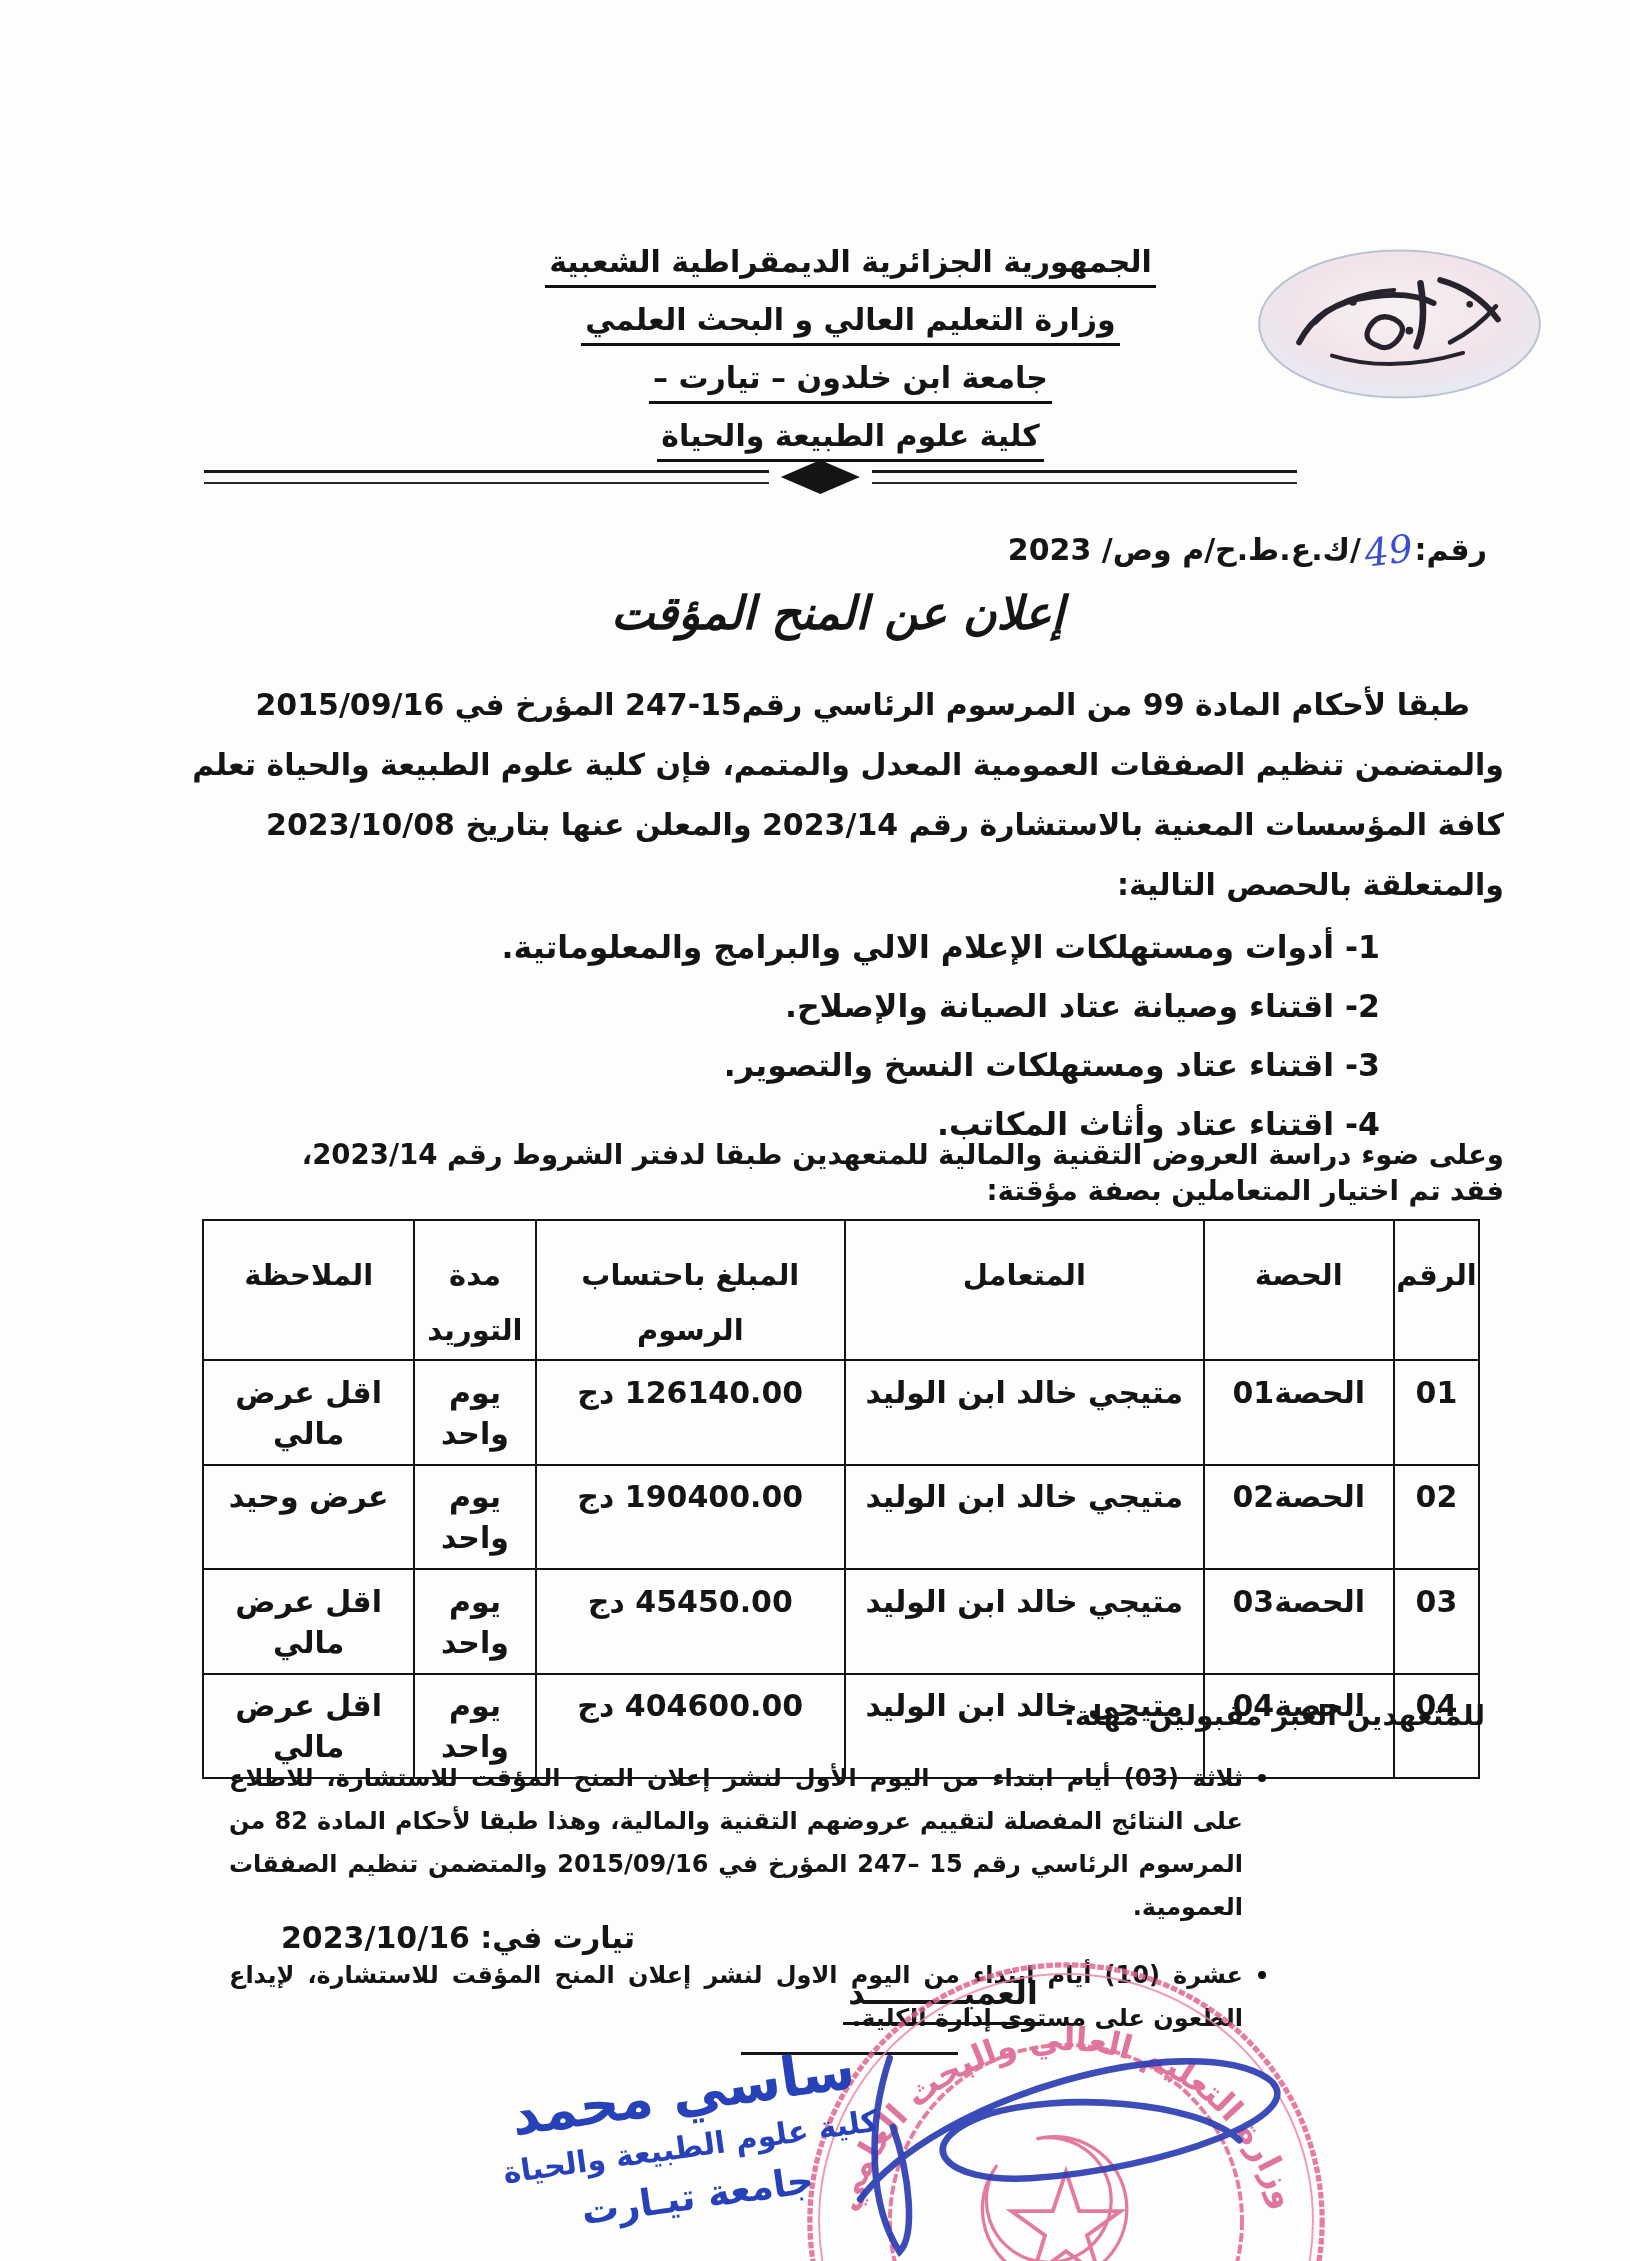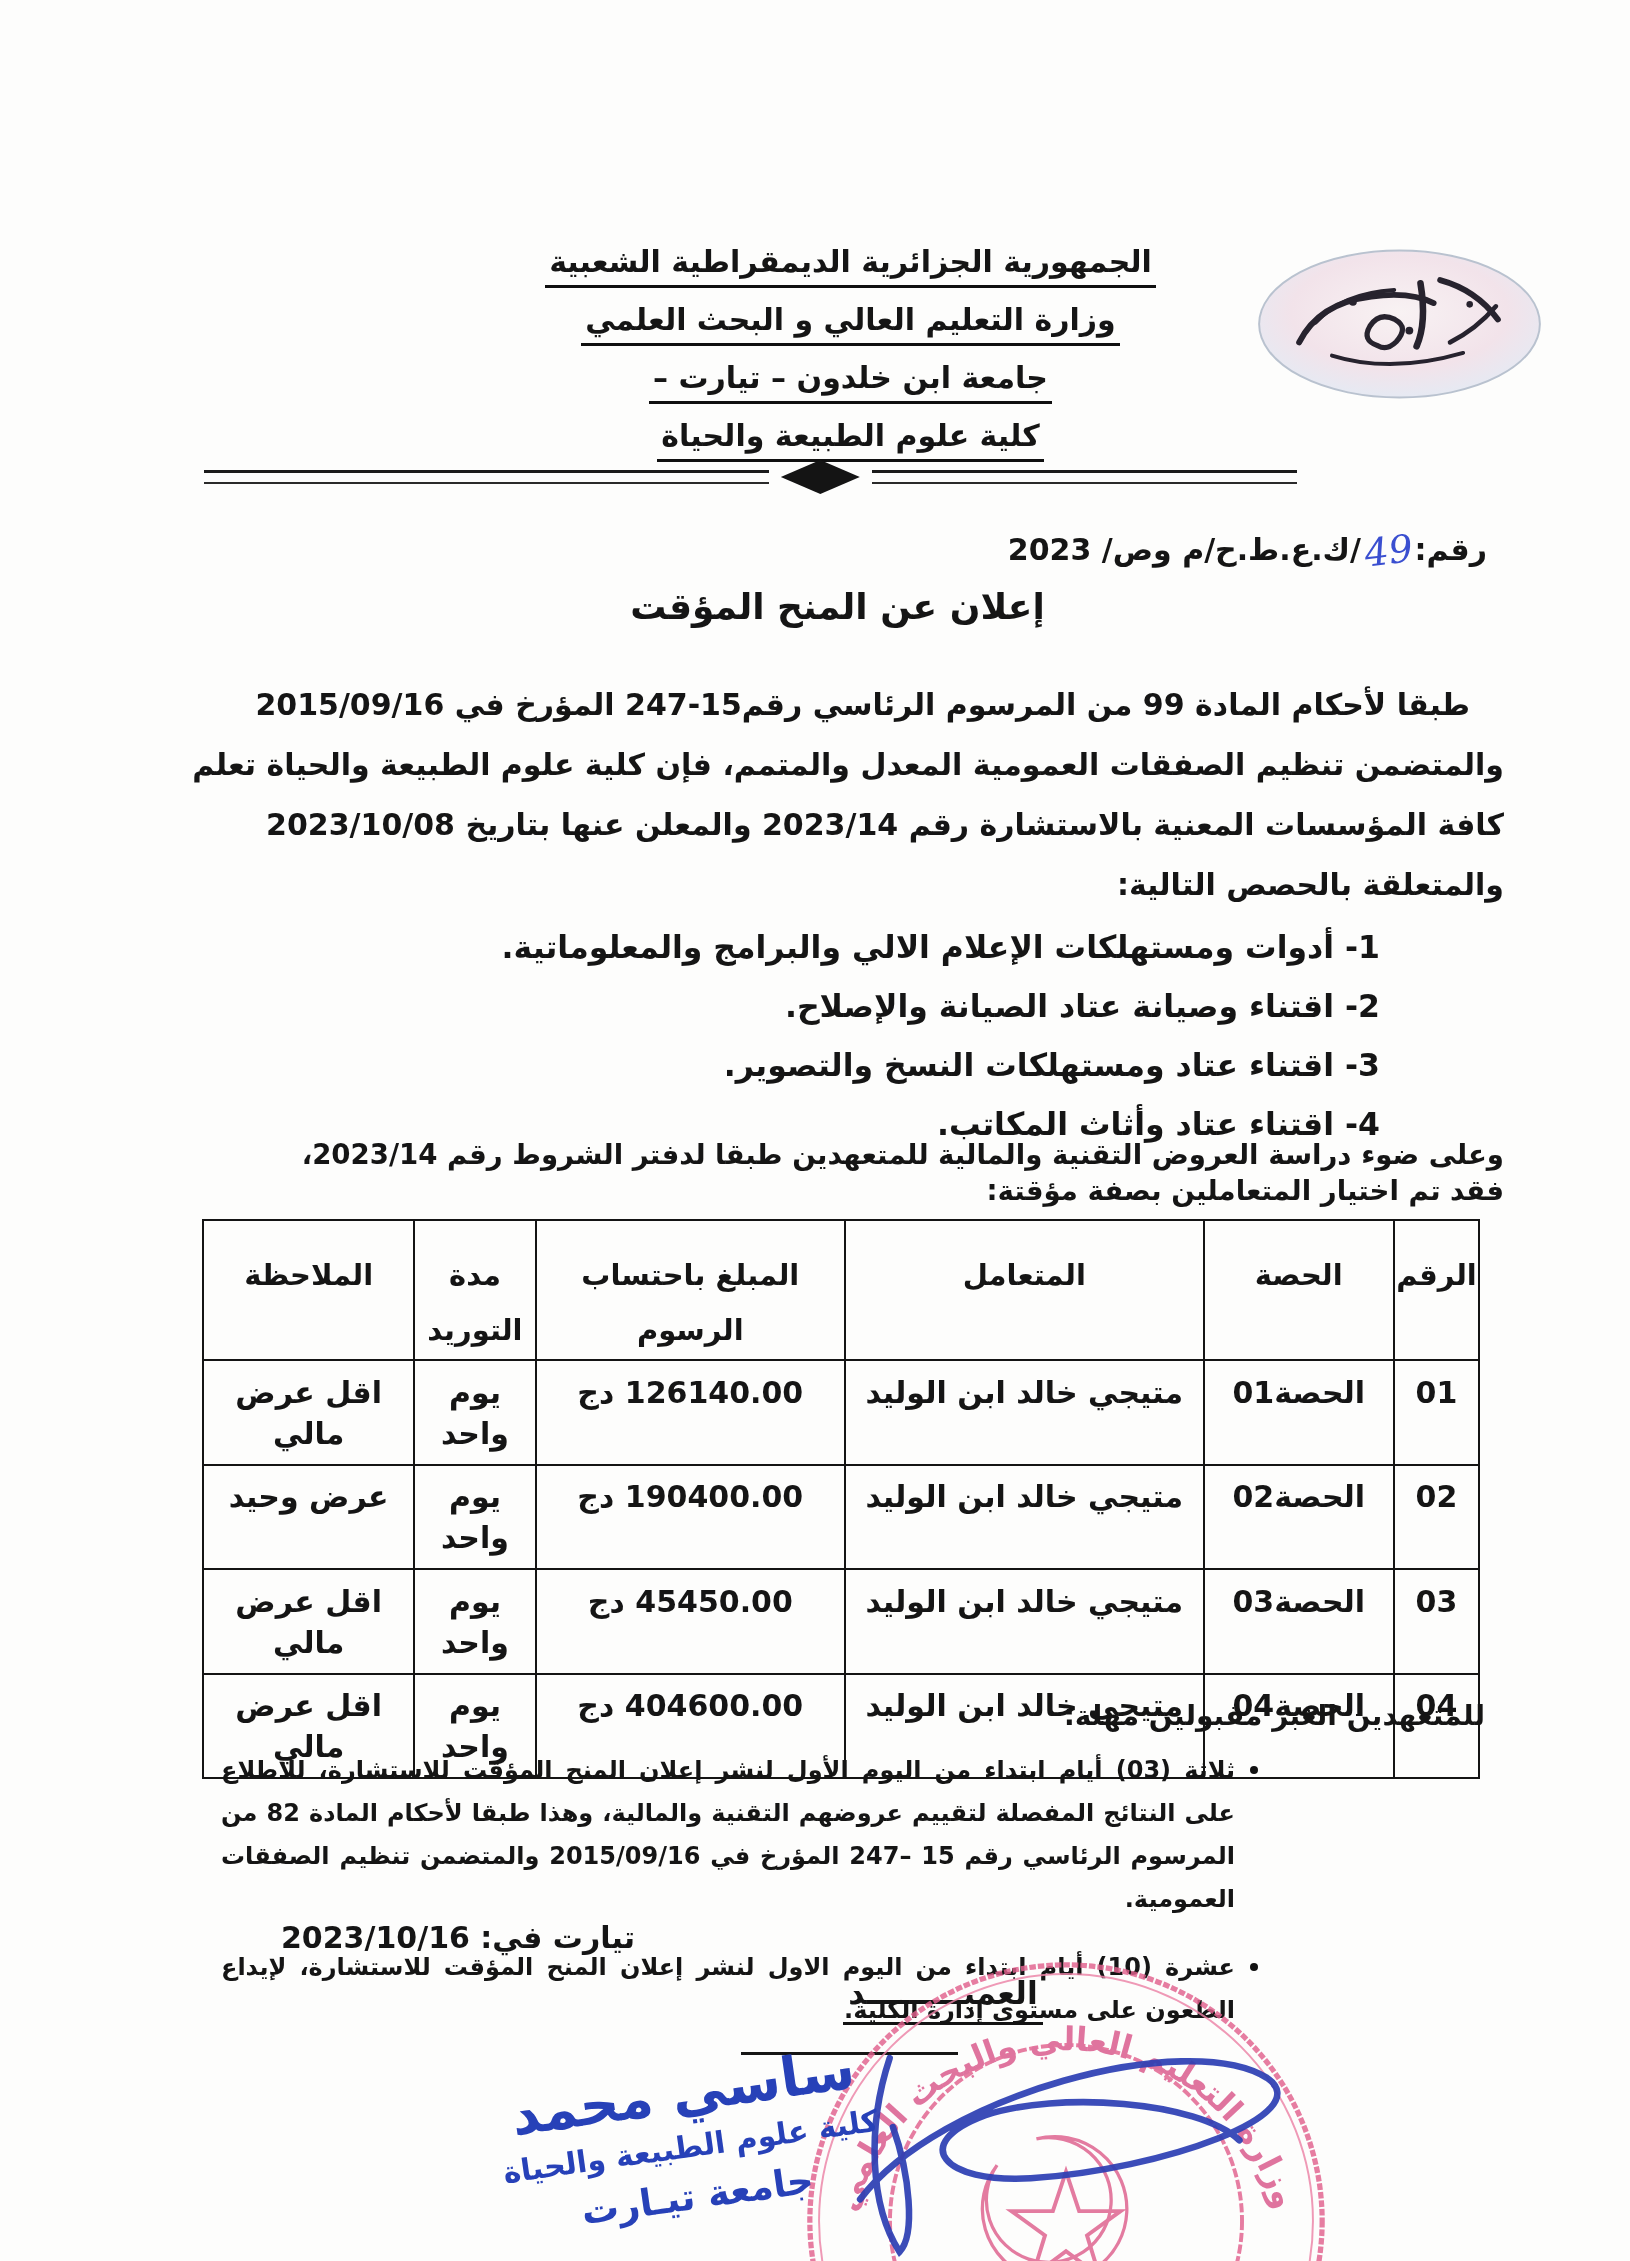--- a/index.html
+++ b/index.html
@@ -24,21 +24,21 @@
   .diamond{width:79px;height:34px;margin:0 11.8px;background:#141414;
     clip-path:polygon(50% 0,100% 50%,50% 100%,0 50%);}
   
   .ref{position:absolute;top:525px;right:144px;direction:rtl;font-size:30px;font-weight:700;white-space:nowrap;}
   .ref-num{
     display:inline-block;color:#3a4fd0;font-size:38px;font-weight:400;font-style:italic;
     transform:rotate(-7deg) translateY(3.9px);margin:0 2.6px;font-family:"DejaVu Serif",serif;
   }
   
   .title{position:absolute;top:586px;left:378px;width:919px;text-align:center;
-    font-size:36px;font-weight:800;direction:rtl;}
+    font-size:46px;font-weight:800;direction:rtl;font-style:italic;}
   
   .intro{position:absolute;top:675px;right:127px;width:1385px;direction:rtl;
     text-align:right;font-size:30px;font-weight:700;line-height:60px;}
   .intro .l0{padding-right:34px;}
   
   .lots{position:absolute;top:918px;right:251px;direction:rtl;text-align:right;
     font-size:31.5px;font-weight:800;line-height:59px;}
   
   .closing{position:absolute;top:1137px;right:127px;width:1385px;direction:rtl;
     text-align:right;font-size:27.6px;font-weight:700;line-height:36px;}
@@ -50,21 +50,21 @@
     border:2px solid #141414;text-align:center;vertical-align:top;overflow:hidden;
   }
   table.award th{height:100px;font-size:29px;font-weight:700;line-height:55px;padding-top:27px;}
   table.award td{height:91px;font-size:30px;font-weight:700;line-height:41px;padding-top:10.5px;border-radius:25px;}
   col.c-num{width:85px;} col.c-lot{width:190px;} col.c-op{width:358px;}
   col.c-amt{width:309px;} col.c-dur{width:121px;} col.c-note{width:211px;}
   
   .f-intro{position:absolute;top:1699px;right:146px;direction:rtl;font-size:28px;font-weight:800;}
   .bullets{position:absolute;top:1748px;left:221px;width:1014px;direction:rtl;
     text-align:justify;font-size:24px;font-weight:700;line-height:43px;
-    margin:0;padding:0 38px 0 0;}
+    margin:8px;padding:0 38px 0 0;}
   .bullets li{margin-bottom:23.6px;}
   .bullets li::marker{color:#111;font-size:26px;}
   
   .dateline{position:absolute;top:1920px;left:281px;direction:rtl;font-size:30px;font-weight:600;}
   .dean{position:absolute;top:1975px;left:805px;width:276px;text-align:center;
     font-size:31.5px;font-weight:800;direction:rtl;}
   .dean > span{display:inline-block;border-bottom:3.3px solid #131313;padding:0 5.3px 10.5px 5.3px;}
   .dean-line{position:absolute;top:2052px;left:741px;width:217px;height:3.3px;background:#161616;}
   .sig{position:absolute;top:2060px;left:394px;width:591px;text-align:center;
     color:#2741b8;transform:rotate(-8deg);direction:rtl;font-weight:800;}

